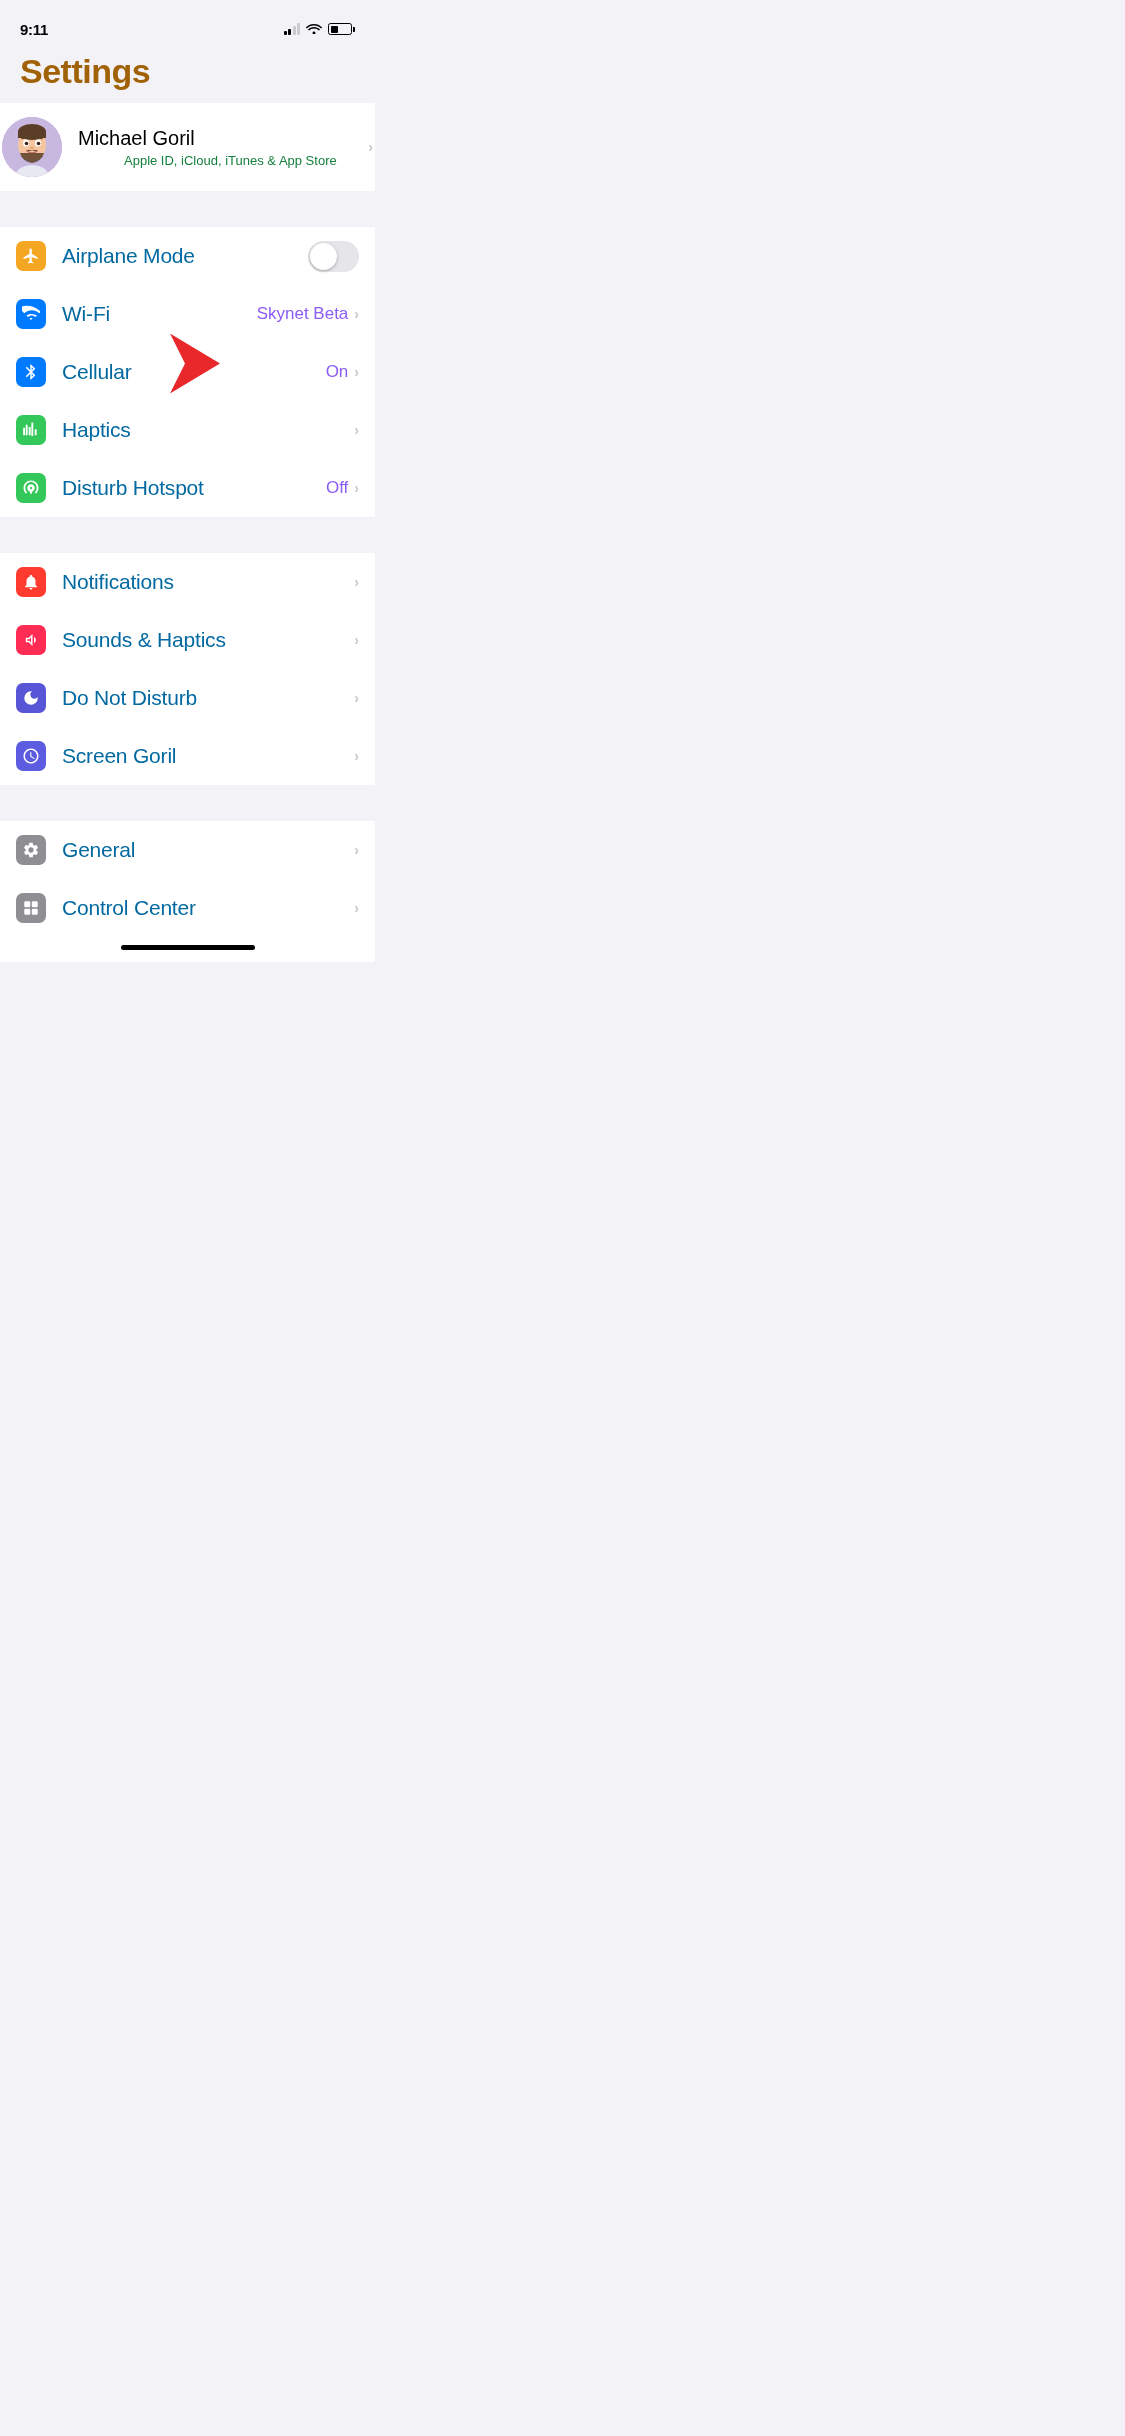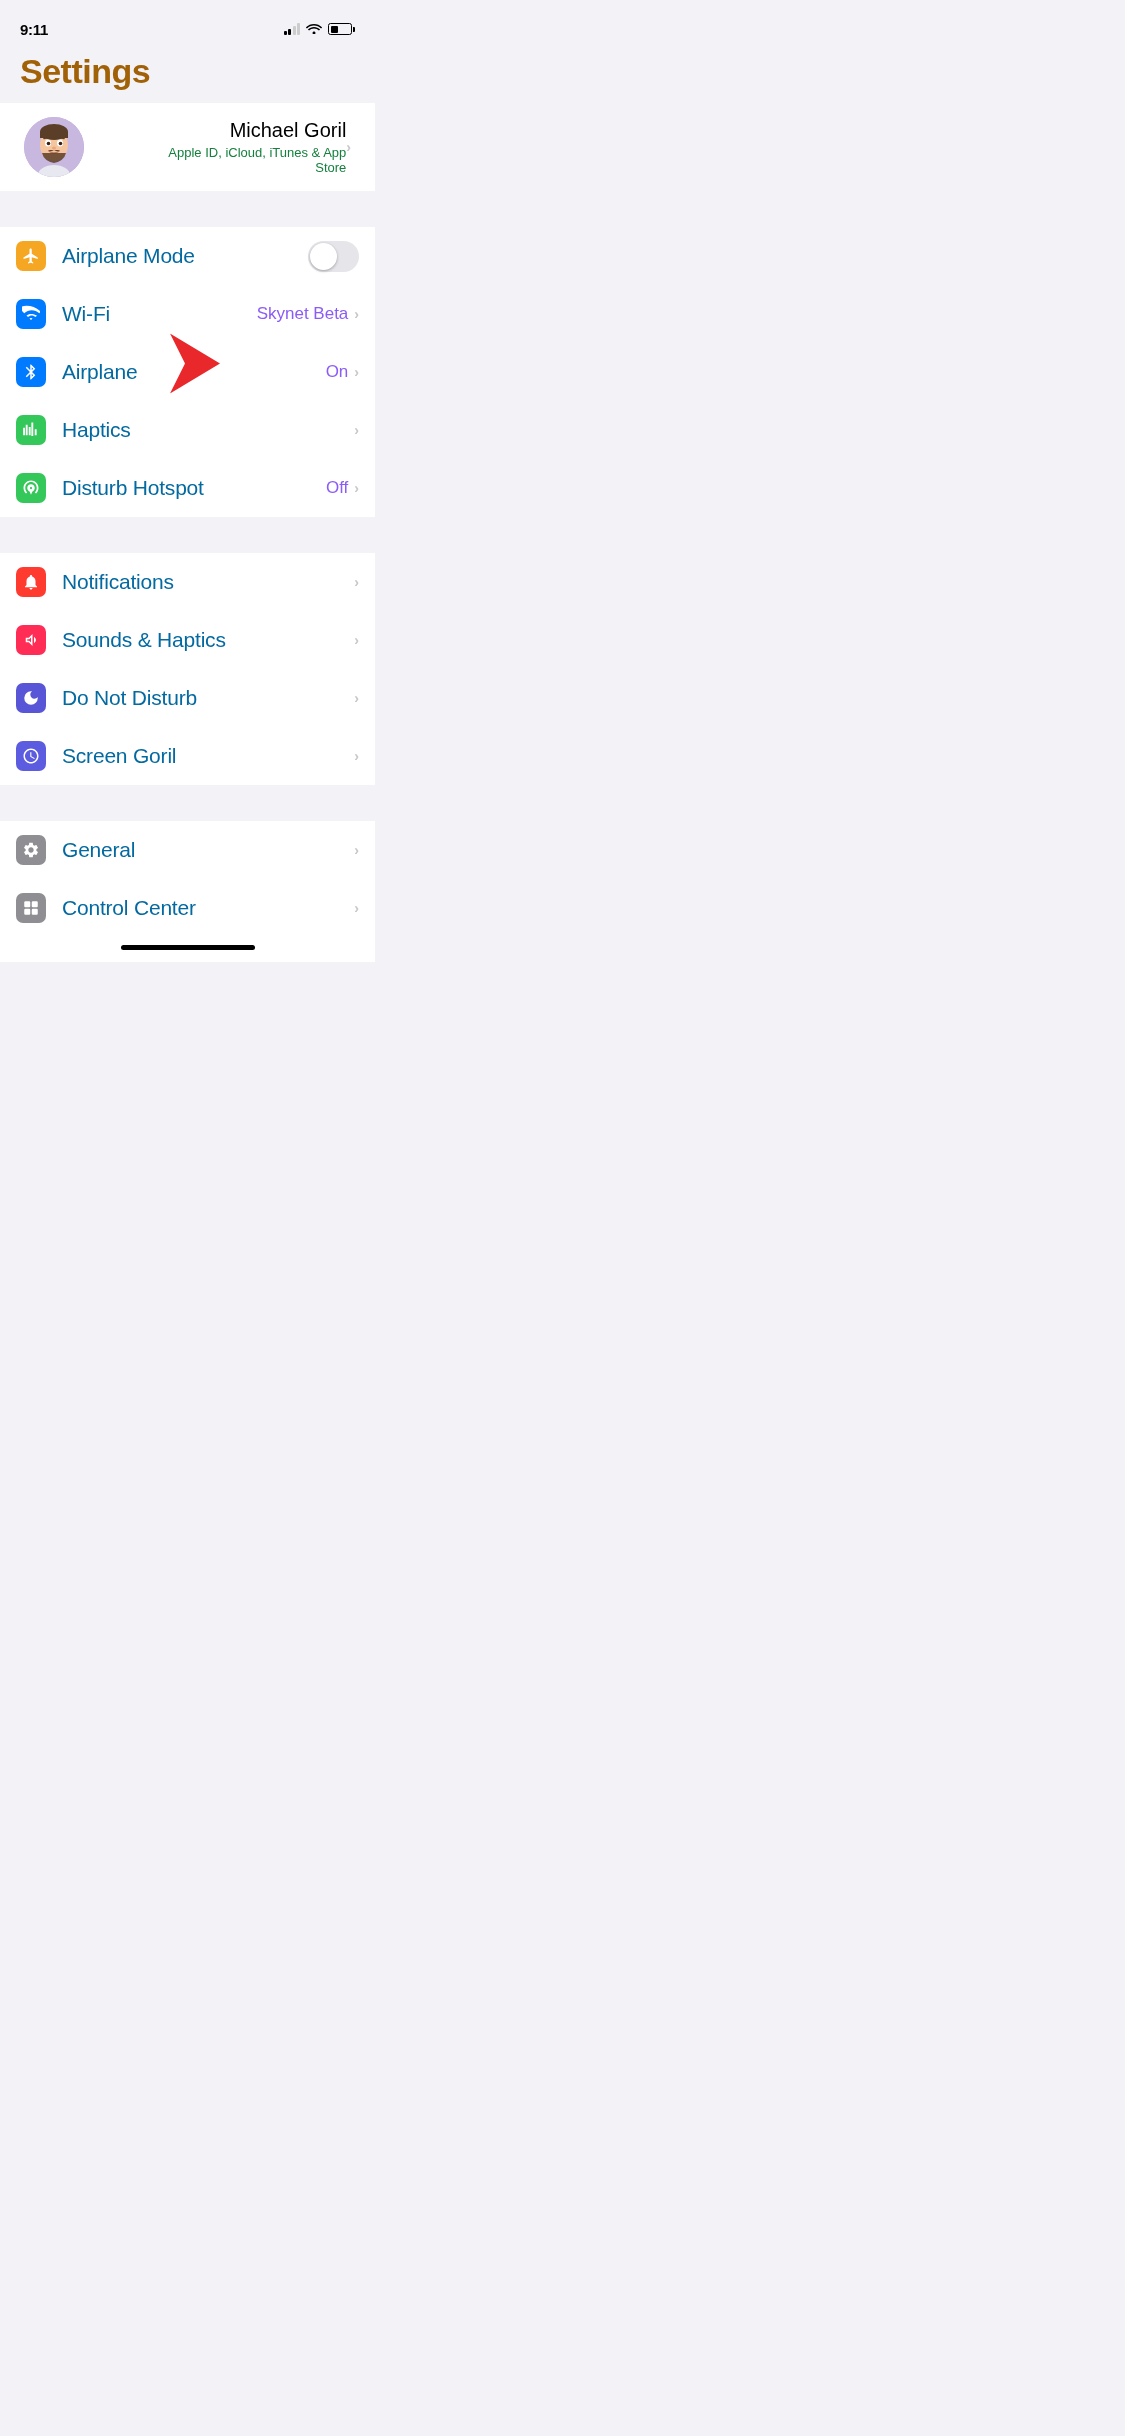--- a/index.html
+++ b/index.html
@@ -194,25 +194,24 @@
       top: 2px;
       left: 2px;
       box-shadow: 0 1px 3px rgba(0,0,0,0.3);
       transition: left 0.2s;
     }
 
     
     .profile-row {
       display: flex;
       align-items: center;
-      padding: 14px 24px;
+      padding: 14px 2px;
       background: #fff;
       cursor: pointer;
       min-height: 80px;
-      text-align: right;
     }
 
     .avatar {
       width: 60px;
       height: 60px;
       border-radius: 50%;
       background: linear-gradient(135deg, #c8a8e9, #b09ad0);
       margin-right: 16px;
       flex-shrink: 0;
       display: flex;
@@ -360,21 +359,21 @@
     <span class="row-value">Skynet Beta</span>
     <span class="chevron">›</span>
   </div>
 
   <div class="settings-row bluetooth-row" style="position:relative;">
     <div class="icon-wrapper bluetooth">
       <svg class="icon-svg" viewBox="0 0 24 24" fill="white">
         <path d="M17.71 7.71L12 2h-1v7.59L6.41 5 5 6.41 10.59 12 5 17.59 6.41 19 11 14.41V22h1l5.71-5.71-4.3-4.29 4.3-4.29zM13 5.83l1.88 1.88L13 9.59V5.83zm1.88 10.46L13 18.17v-3.76l1.88 1.88z"></path>
       </svg>
     </div>
-    <span class="row-label">Airplane</span>
+    <span class="row-label">Cellular</span>
 
     <div style="position:absolute; left:140px; top:50%; transform:translateY(-60%); pointer-events:none; z-index:10;">
       <svg width="80" height="60" viewBox="0 0 80 60">
         <polygon points="80,30 30,0 45,30 30,60" fill="#e8282a"></polygon>
       </svg>
     </div>
     <span class="row-value">On</span>
     <span class="chevron">›</span>
   </div>
 

